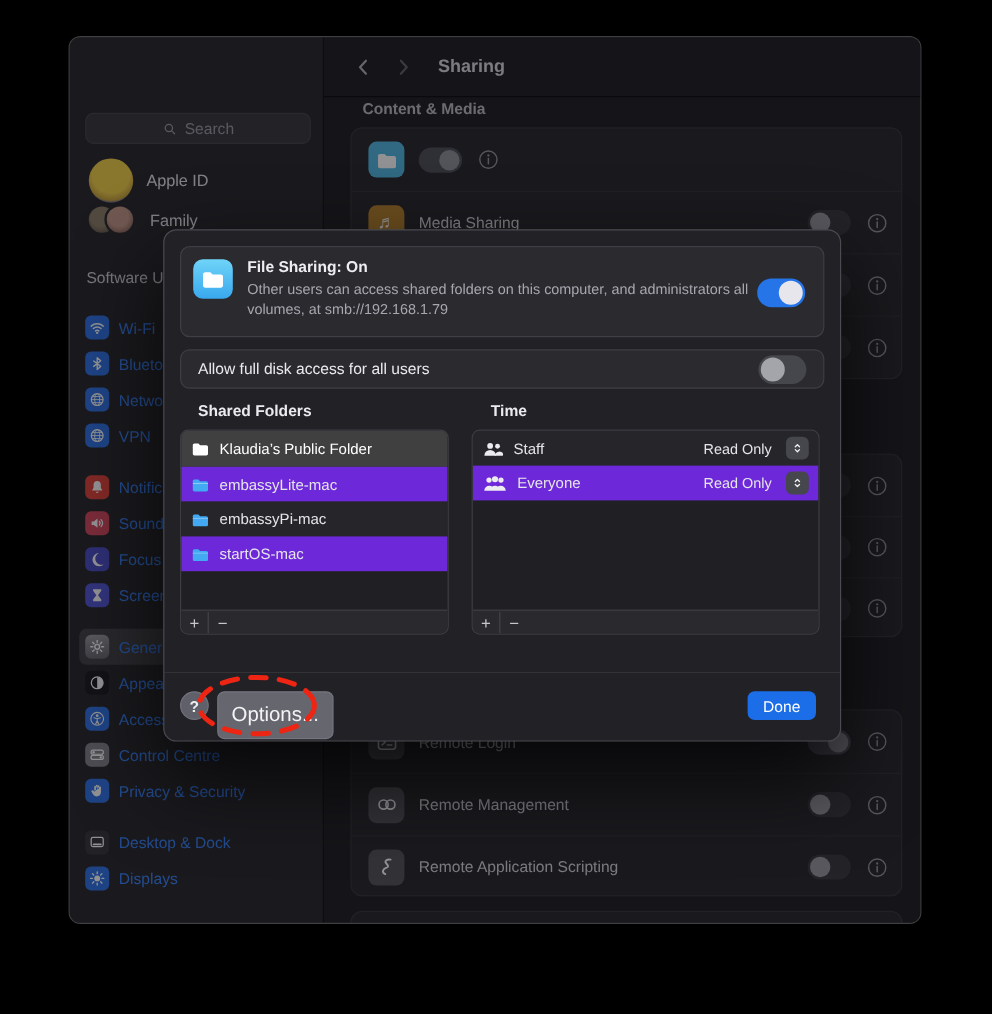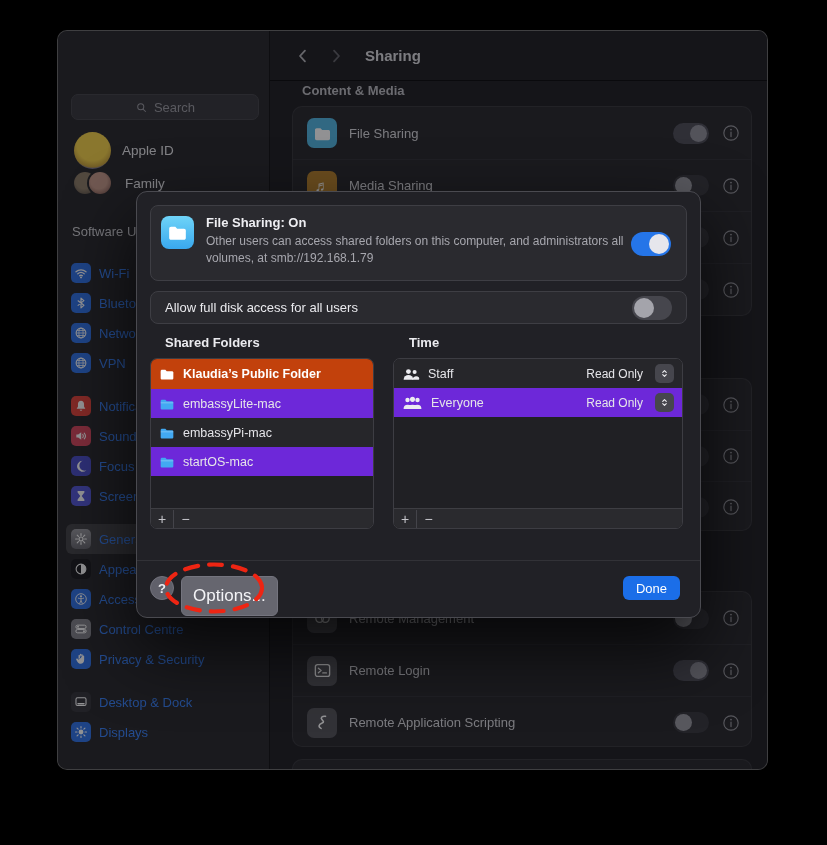--- a/index.html
+++ b/index.html
@@ -104,21 +104,21 @@
   .lheading { position:absolute; top:143px; font-size:13px; font-weight:bold; color:#ebebef; }
   .lh-folders { left:28px; } .lh-users { left:272px; }
 
   .list { position:absolute; top:166px; height:171px; background:#202024;
           border:1px solid #3d3d43; border-radius:7px; overflow:hidden; }
   .list-folders { left:13px; width:224px; }
   .list-users { left:256px; width:290px; }
   .lrow { height:29px; display:flex; align-items:center; gap:8px; padding:0 8px; font-size:12.5px; color:#e5e5e9; }
   .lrow.r-light { background:#6d28d9; }
   .lrow.r-dark  { background:#26262a; }
-  .lrow.fsel { height:30px; background:#c2410c; font-weight:bold; color:#fff; }
+  .lrow.fsel { height:30px; background:#404040; font-weight:normal; color:#fff; }
   .lrow.usel { background:#54545b; font-weight:bold; color:#fff; }
   .fico { width:16px; height:16px; color:#42a9f2; flex:0 0 auto; }
   .fname,.uname { white-space:nowrap; overflow:hidden; }
   .uname { flex:1; }
   .uico { color:#ececf0; flex:0 0 auto; }
   .uico.p1 { width:15px; height:15px; } .uico.p2 { width:18px; height:18px; } .uico.p3 { width:21px; height:21px; }
   .uperm { font-size:12px; margin-right:4px; white-space:nowrap; }
   .stepper { width:19px; height:19px; border-radius:5px; background:#46464d; display:flex;
              align-items:center; justify-content:center; color:#eff0f3; flex:0 0 auto; }
   .usel .stepper { background:#3c3c42; }
@@ -441,21 +441,20 @@
       <div class="content">
         <div class="seclabel">Content &amp; Media</div>
 
         <div class="card card1">
           <div class="crow">
             <span class="cicn" style="background:#54b7e0">
                 <svg>
                   <use href="#i-folder"></use>
                 </svg>
               </span>
-            <span class="clbl">File Sharing</span>
             <span class="tgl on">
                 <span class="knob"></span>
               </span>
             <svg class="info">
                 <use href="#i-info"></use>
               </svg>
           </div>
           <div class="crow">
             <span class="cicn" style="background:#b9852f">♬</span>
             <span class="clbl">Media Sharing</span>
@@ -515,42 +514,42 @@
             <span class="tgl">
                 <span class="knob"></span>
               </span>
             <svg class="info">
                 <use href="#i-info"></use>
               </svg>
           </div>
         </div>
 
         <div class="card card3">
+          <div class="crow">
+            <span class="cicn" style="background:#56565c">
+                <svg>
+                  <use href="#i-term"></use>
+                </svg>
+              </span>
+            <span class="clbl">Remote Login</span>
+            <span class="tgl on">
+                <span class="knob"></span>
+              </span>
+            <svg class="info">
+                <use href="#i-info"></use>
+              </svg>
+          </div>
           <div class="crow">
             <span class="cicn" style="background:#56565c">
                 <svg>
                   <use href="#i-gauge"></use>
                 </svg>
               </span>
             <span class="clbl">Remote Management</span>
             <span class="tgl">
-                <span class="knob"></span>
-              </span>
-            <svg class="info">
-                <use href="#i-info"></use>
-              </svg>
-          </div>
-          <div class="crow">
-            <span class="cicn" style="background:#56565c">
-                <svg>
-                  <use href="#i-term"></use>
-                </svg>
-              </span>
-            <span class="clbl">Remote Login</span>
-            <span class="tgl on">
                 <span class="knob"></span>
               </span>
             <svg class="info">
                 <use href="#i-info"></use>
               </svg>
           </div>
           <div class="crow">
             <span class="cicn" style="background:#56565c">
                 <svg>
                   <use href="#i-script"></use>

